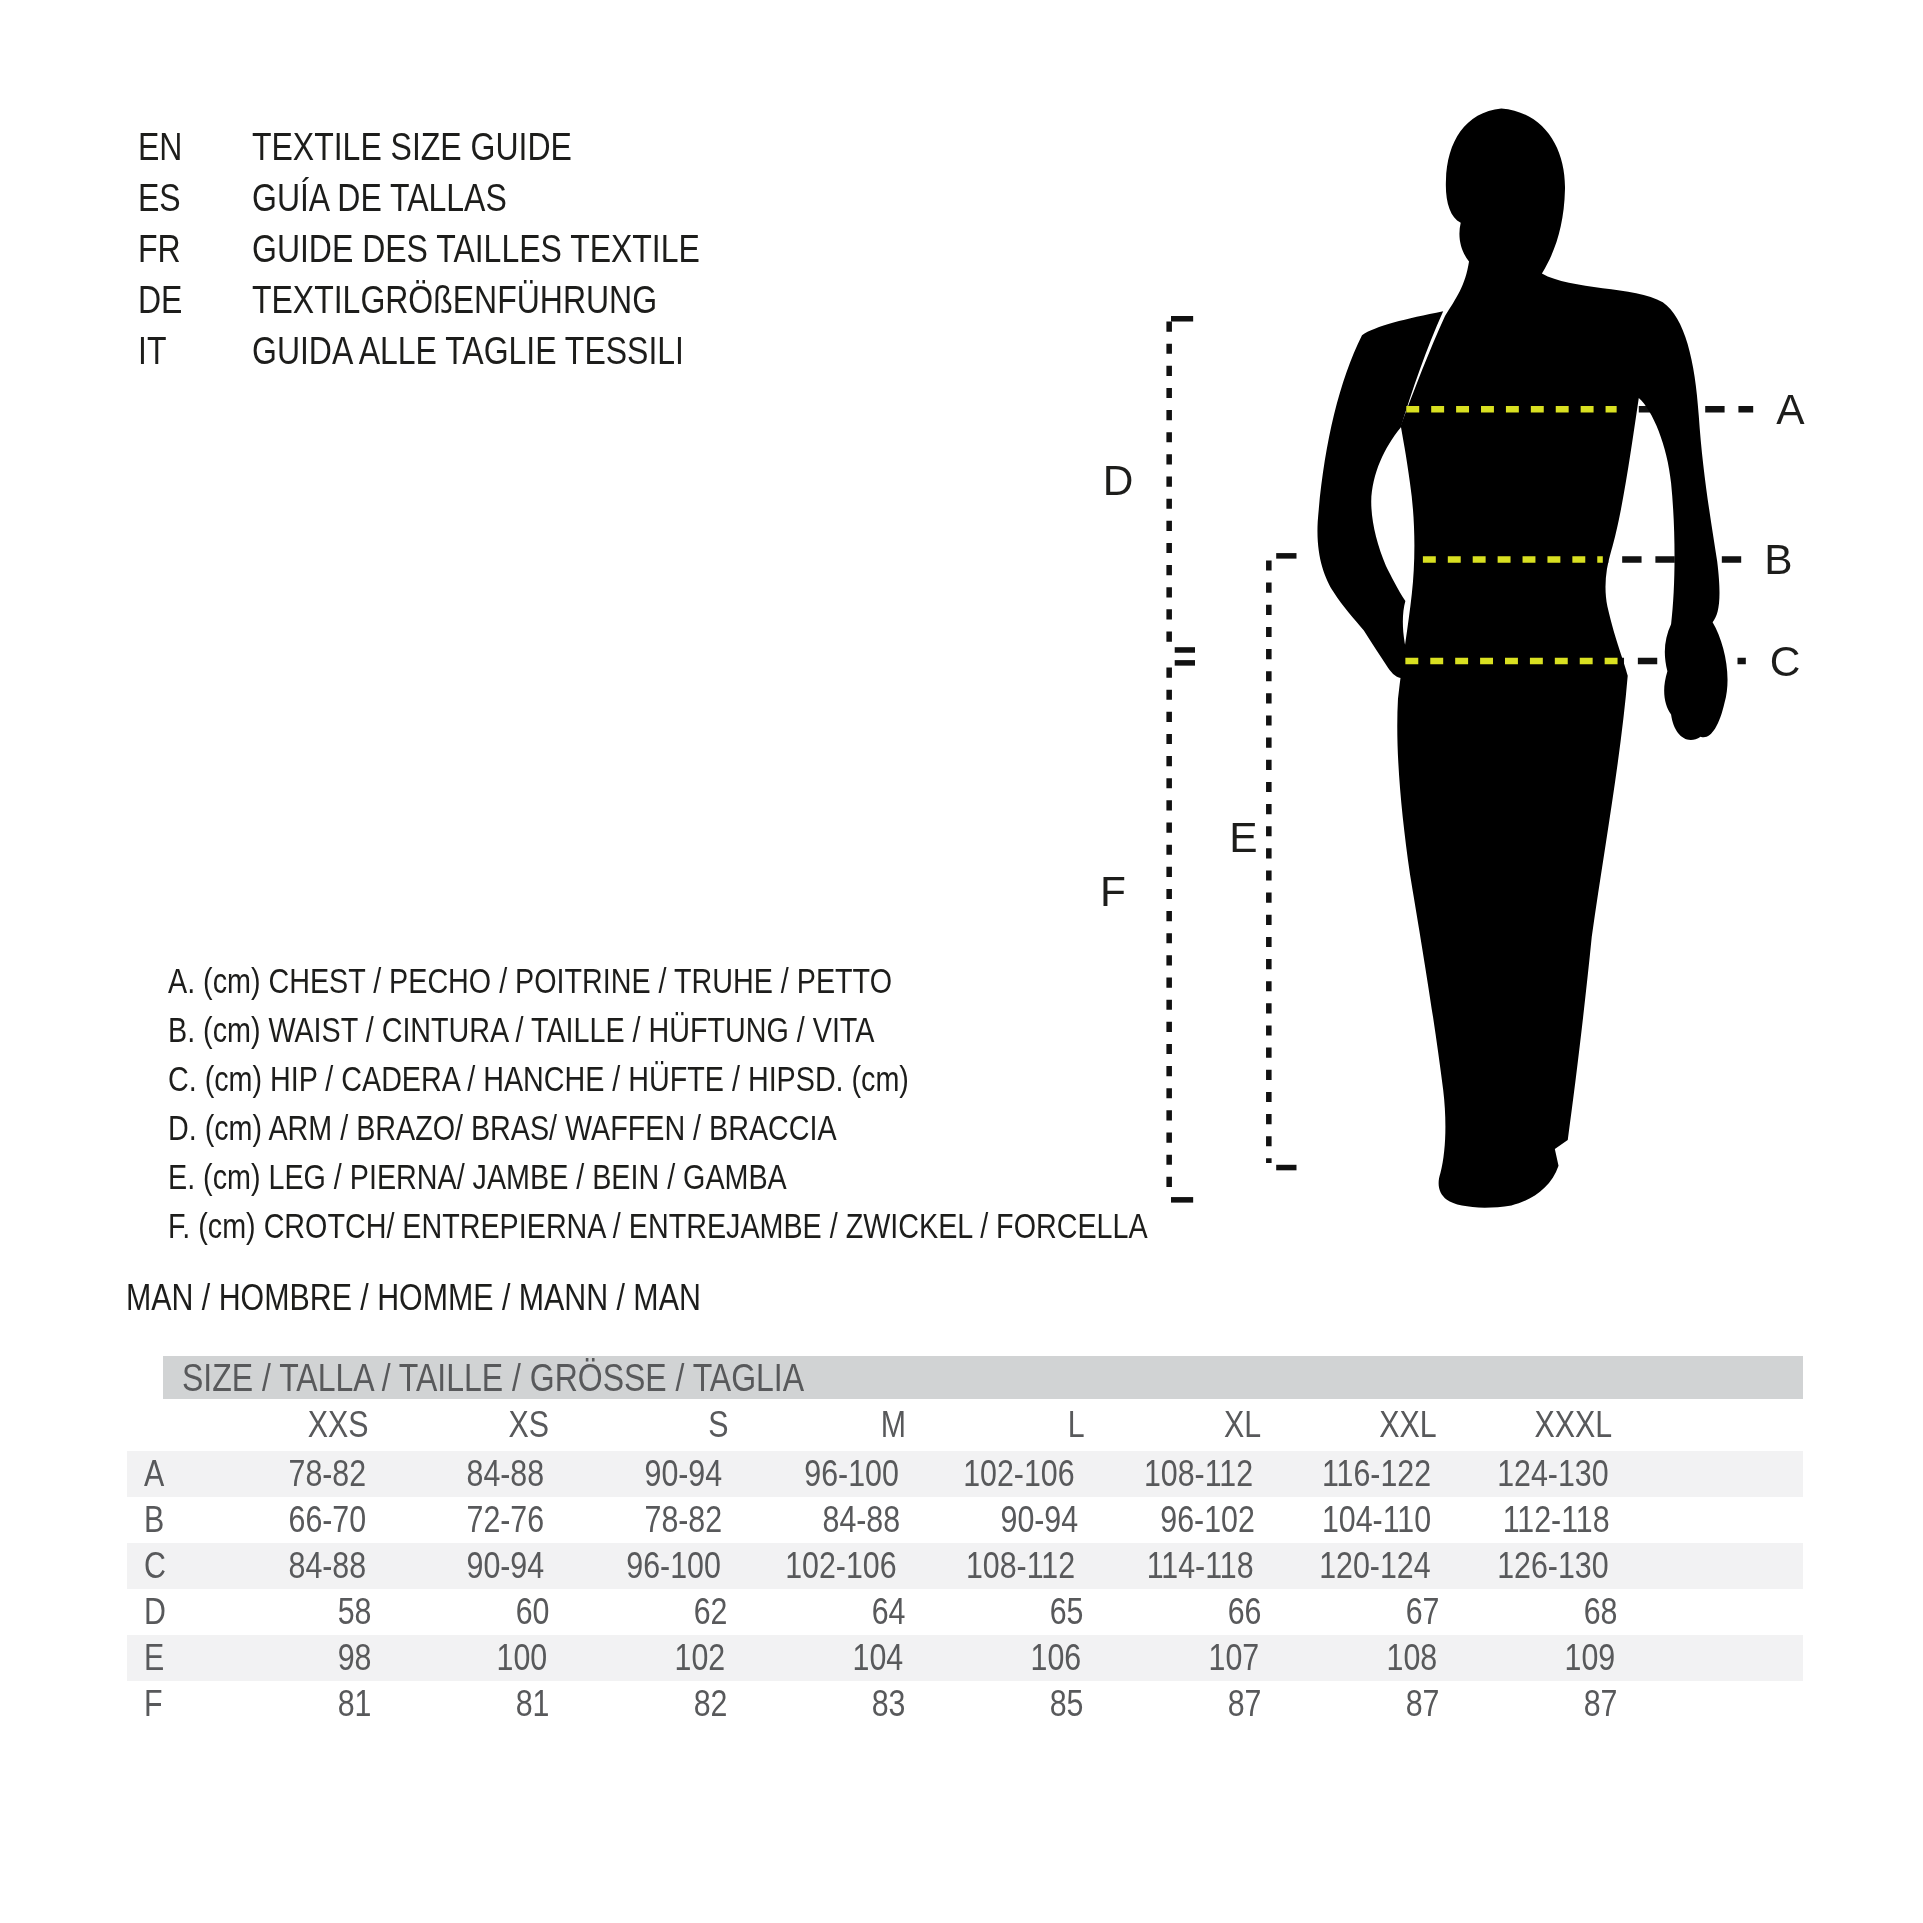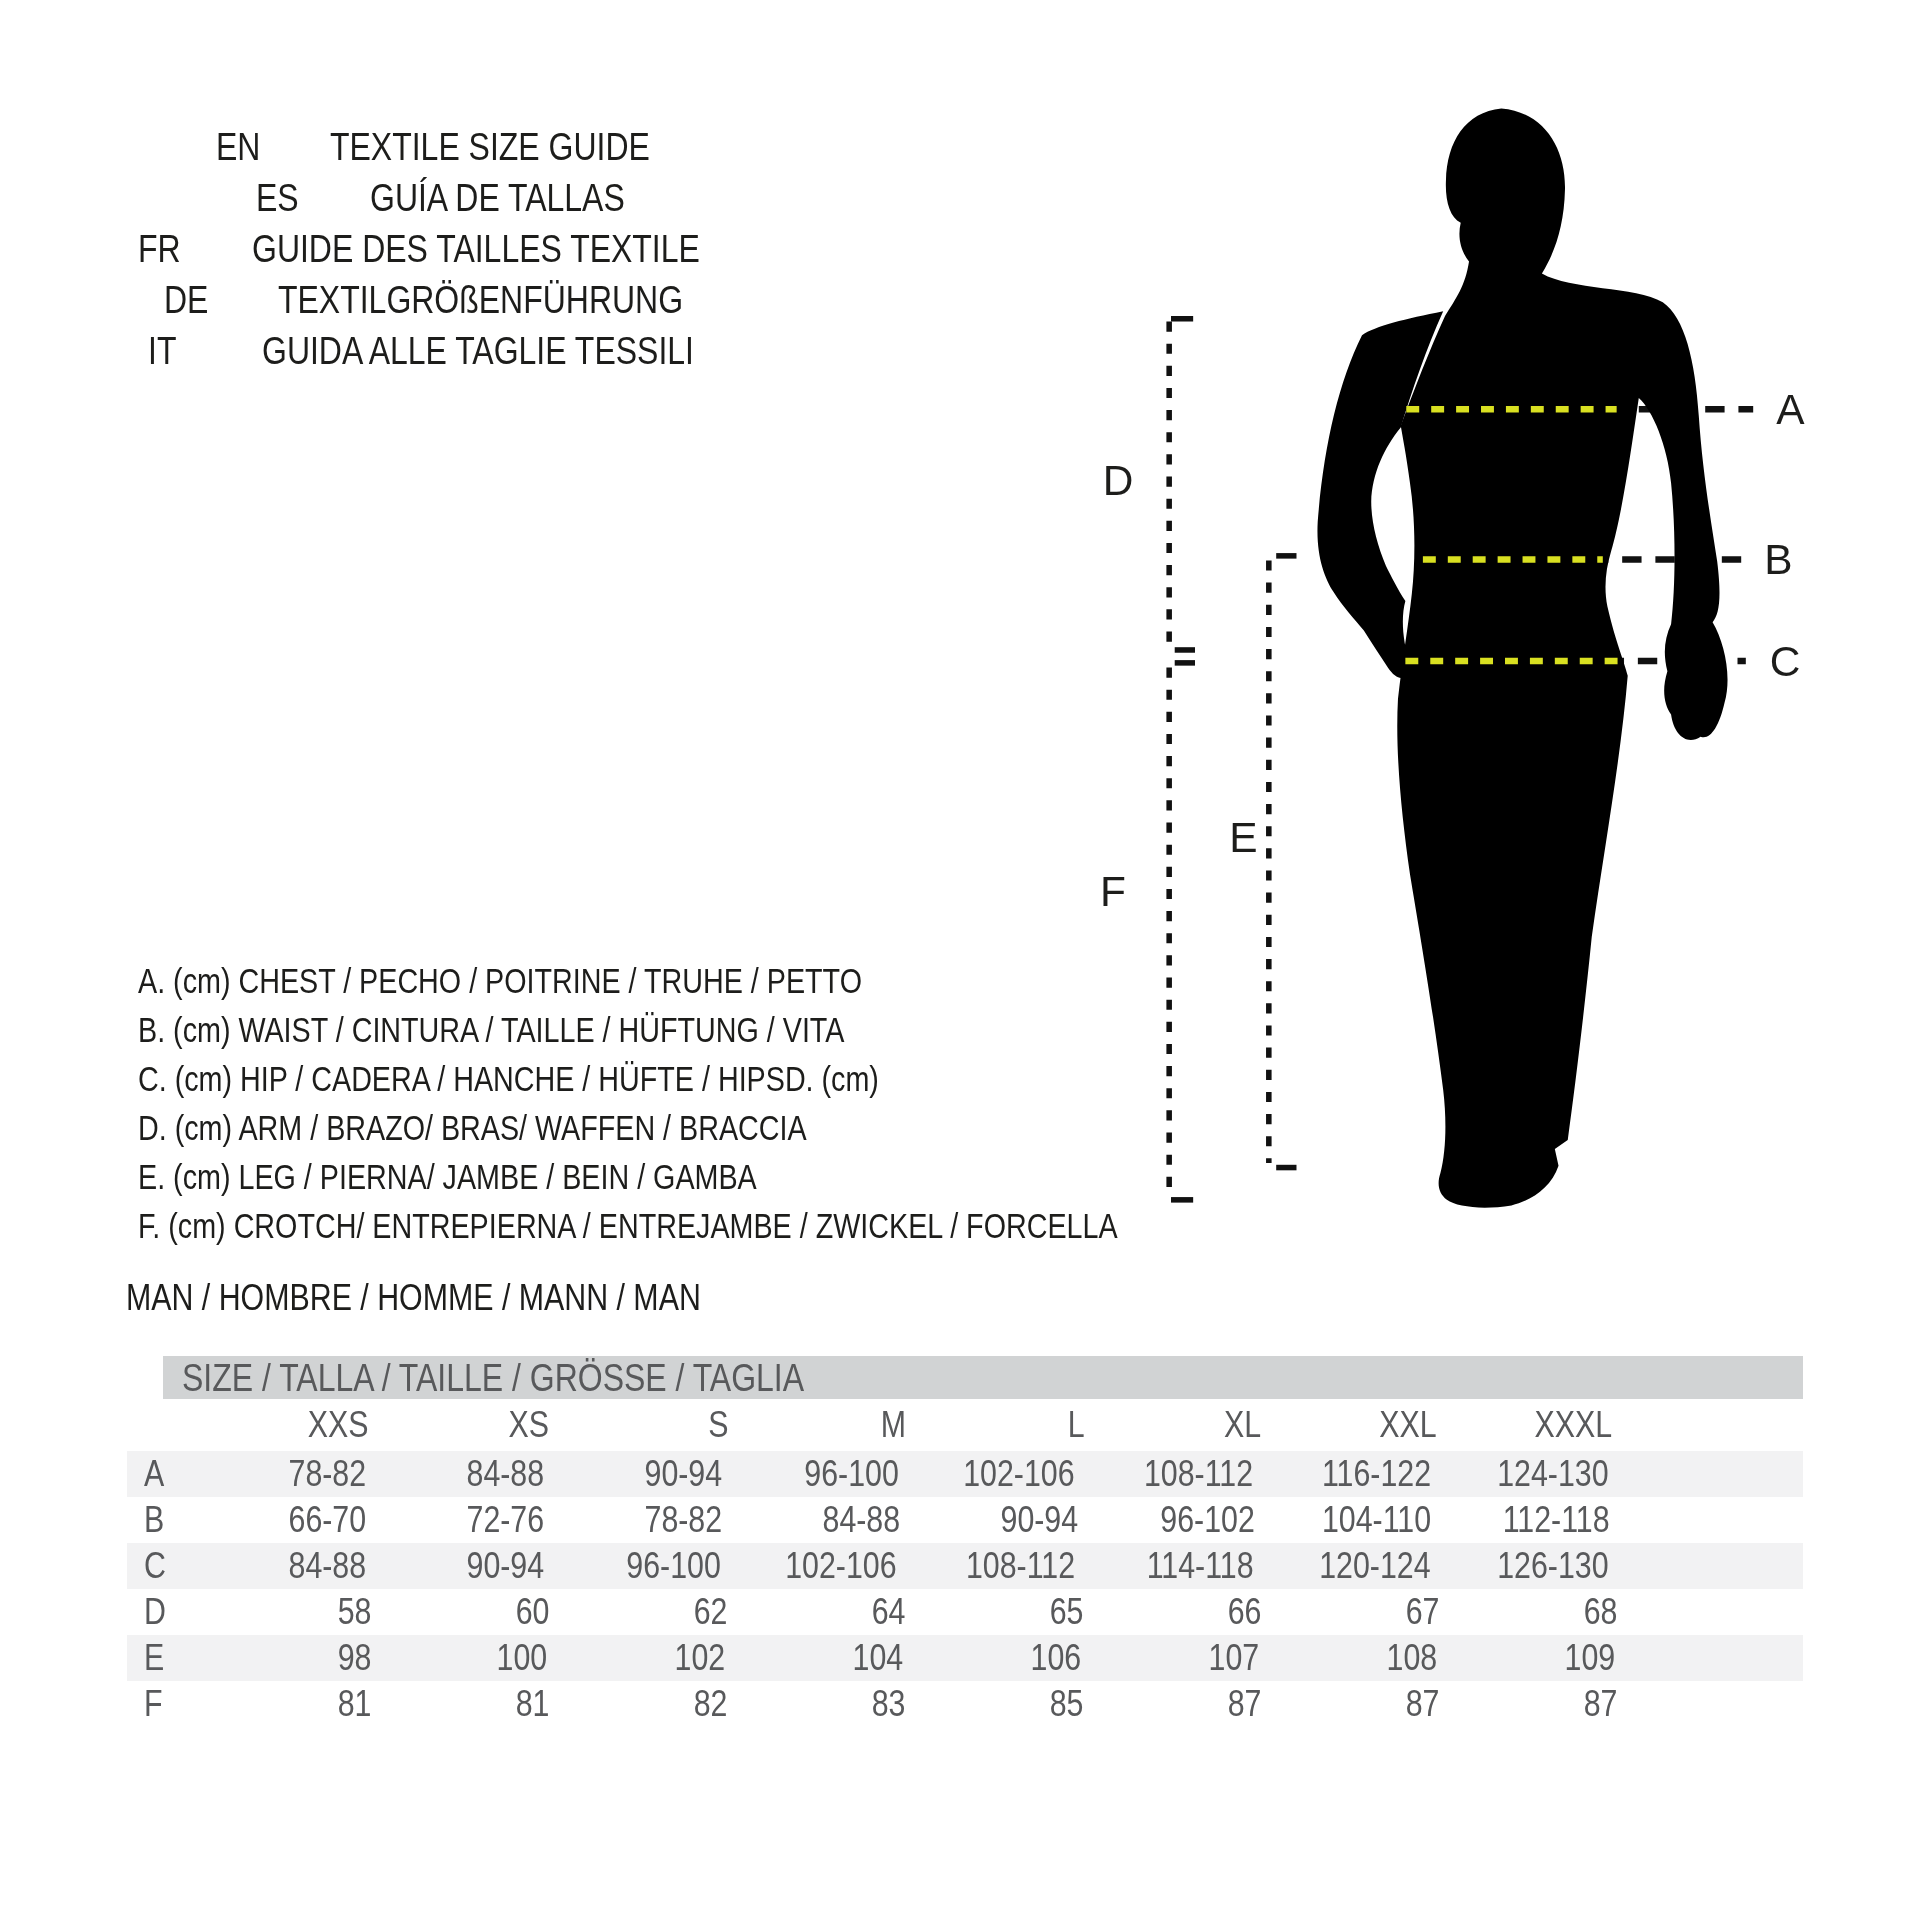--- a/index.html
+++ b/index.html
@@ -5,30 +5,30 @@
   html,body { margin:0; padding:0; background:#ffffff; }
   .canvas {
     position:relative; width:1923px; height:1923px; background:#ffffff;
     font-family:"Liberation Sans", sans-serif; color:#1d1d1b; overflow:hidden;
   }
   .cond  { display:inline-block; transform:scaleX(0.82); transform-origin:0 50%; white-space:nowrap; }
   .cond-c{ display:inline-block; transform:scaleX(0.82); transform-origin:50% 50%; white-space:nowrap; }
 
   
   .lang-block { position:absolute; left:138px; top:121px; }
-  .lang-row   { height:51px; line-height:51px; font-size:39px; display:flex;justify-content:center; }
+  .lang-row   { height:51px; line-height:51px; font-size:39px; display:flex; }
   .lang-code  { width:114px; flex:0 0 114px; }
 
   
   .figure-wrap { position:absolute; left:1052px; top:88px; width:775px; height:1135px; }
   .figure-wrap svg { display:block; }
 
   
   .measure-list { position:absolute; left:138px; top:956px; }
-  .measure-row  { height:49px; line-height:49px; font-size:35px; }
+  .measure-row  { height:49px; line-height:49px; font-size:35px;margin-left:30px; }
 
   .category-line { position:absolute; left:126px; top:1273px; height:49px; line-height:49px; font-size:37px; }
 
   
   .size-table { position:absolute; left:127px; top:1356px; width:1676px; font-size:37px; color:#58595b; }
   .table-header {
     height:43px; line-height:43px; background:#d1d3d4; padding-left:18.5px;
     font-size:39px; color:#58595b;margin-left:36px;
   }
   .trow { display:flex; align-items:center; height:46px; }

